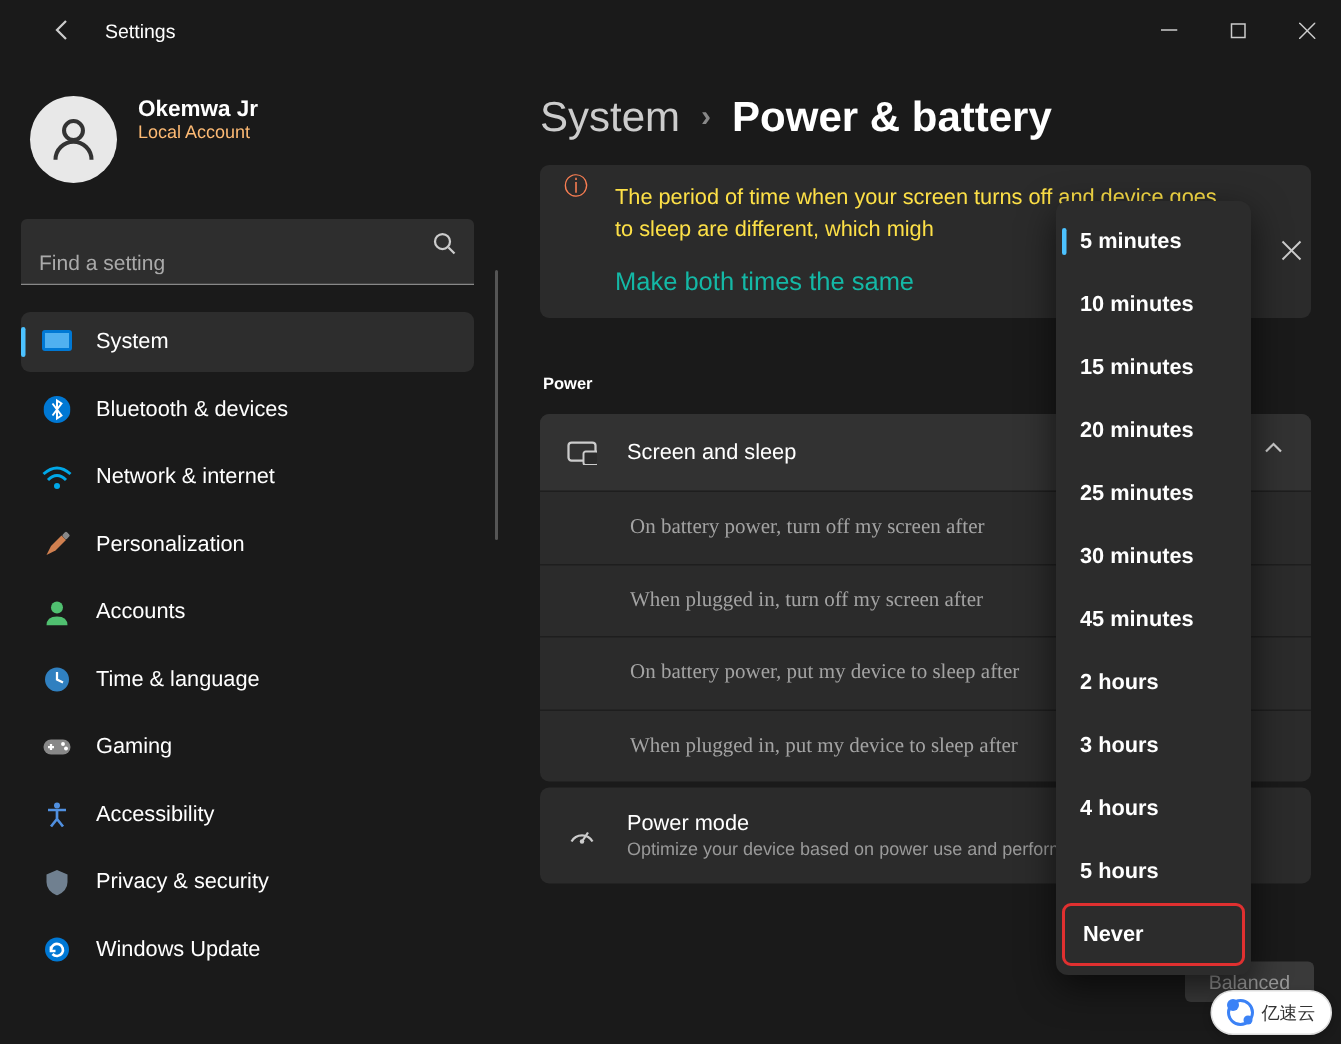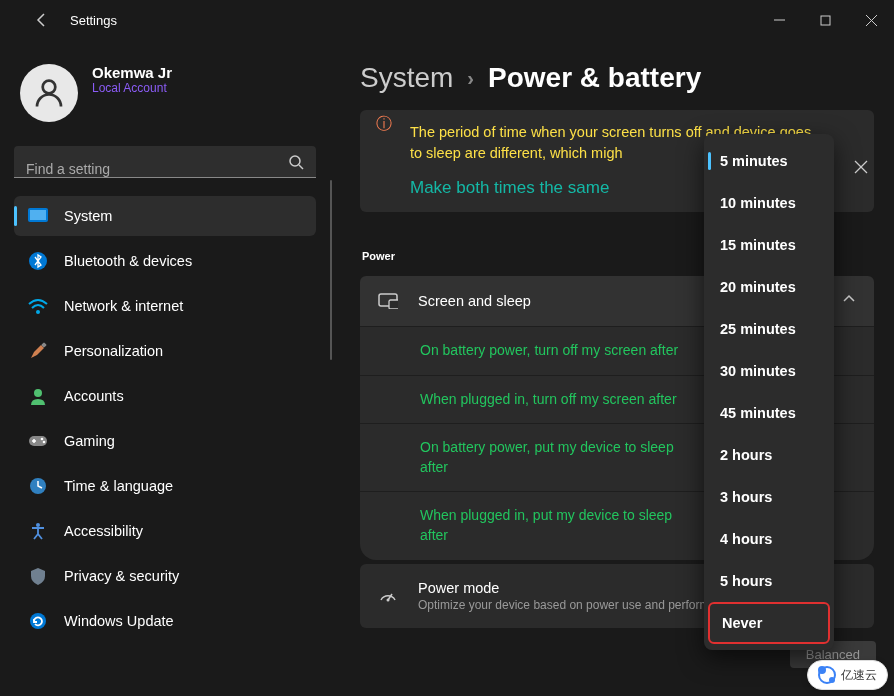--- a/index.html
+++ b/index.html
@@ -10,24 +10,24 @@
   .titlebar .title { margin-left: 14px; font-size: 13px; font-weight: 500; }
   .winbtns { margin-left: auto; display: flex; }
   .winbtn { width: 46px; height: 32px; display: flex; align-items: center; justify-content: center; color: #ccc; }
   
   .body { display: flex; height: calc(100% - 40px); }
   .sidebar { width: 330px; padding: 14px 14px 0 14px; flex-shrink: 0; }
   .user { display: flex; align-items: flex-start; margin-bottom: 24px; margin-top: 10px;}
   .avatar { width: 58px; height: 58px; border-radius: 50%; background: #e8e8e8; display: flex; align-items: center; justify-content: center; margin-right: 14px; margin-left: 6px;}
   .avatar svg { fill: #333; }
   .username { font-size: 15px; font-weight: 600; }
-  .acct { font-size: 12px; color: #8b5cf6; }
+  .acct { font-size: 12px; color: #fdba74; }
   
   .search { position: relative; margin-bottom: 18px; }
-  .search input { width: 100%; height: 32px; background: #2e2e2e; border: none; border-bottom: 1px solid #888; border-radius: 4px 4px 0 0; padding: 14px 40px 0 12px; color: #fff; font-size: 14px; outline: none; }
+  .search input { width: 100%; height: 44px; background: #2e2e2e; border: none; border-bottom: 1px solid #888; border-radius: 4px 4px 0 0; padding: 14px 40px 0 12px; color: #fff; font-size: 14px; outline: none; }
   .search input::placeholder { color: #aaa; }
   .search .sicon { position: absolute; right: 12px; top: 8px; color: #ccc; }
   
   .nav { list-style: none; }
   .nav li { height: 40px; display: flex; align-items: center; padding: 0 12px; border-radius: 6px; cursor: pointer; font-size: 14.5px; position: relative; margin-bottom: 5px; }
   .nav li.active { background: #2d2d2d; }
   .nav li.active::before { content: ""; position: absolute; left: 0; top: 10px; bottom: 10px; width: 3px; background: #4cc2ff; border-radius: 3px; }
   .nav .nicon { width: 24px; height: 24px; margin-right: 14px; display: flex; align-items: center; justify-content: center; flex-shrink:0; }
   
   .main { flex: 1; padding: 22px 20px 0 30px; position: relative; overflow: hidden; }
@@ -37,28 +37,28 @@
   .crumbs .chev { font-size: 20px; color: #888; }
   
   .banner { background: #2b2b2b; border-radius: 6px; padding: 12px 50px 14px 50px; position: relative; margin-bottom: 38px;}
   .banner .bicon { position: absolute; left: 16px; top: 4px; color: #f97e52; font-size: 16px; }
   .banner .btxt { font-size: 14.5px; color: #fde047; line-height: 1.45; }
   .banner .blink { color: #14b8a6; font-size: 17px; margin-top: 14px; display: inline-block; cursor: pointer; }
   .banner .bclose { position: absolute; right: -4px; top: 40px; color: #ccc; cursor: pointer; padding: 10px;}
   
   .sect { font-size: 11px; font-weight: 600; margin: 0 0 14px 2px; }
   
-  .card { background: #2b2b2b; border-radius: 16px; margin-bottom: 4px; }
+  .card { background: #2b2b2b; border-radius: 6px; margin-bottom: 4px; }
   .row { display: flex; align-items: center; padding: 16px 18px; }
   .row.head { background: #323232; border-radius: 6px 6px 0 0; }
   .ricon { width: 20px; margin-right: 20px; color: #ccc; display: flex; align-items: center; justify-content: center; }
   .rlabel { font-size: 14.5px; flex: 1; }
   .rsub { font-size: 12px; color: #999; margin-top: 2px; }
   .row.sub { padding-left: 60px; border-top: 1px solid #1e1e1e; padding-top: 14px; padding-bottom: 14px;}
-  .row.sub .rlabel { font-size: 14px; max-width: 260px; line-height: 1.4; color: #22c55e; }
+  .row.sub .rlabel { font-size: 14px; max-width: 260px; line-height: 1.4; color: #a3a3a3; font-family: Liberation Serif, serif; }
   .chevup { color: #ccc; }
   
   .card2 { background: #2b2b2b; border-radius: 6px; margin-top: 4px;}
   
   
   .dropdown { position: absolute; top: 94px; right: 60px; width: 130px; background: #2c2c2c; border-radius: 8px; box-shadow: 0 8px 24px rgba(0,0,0,0.6); padding: 6px 4px; z-index: 50; }
   .dropdown .opt { height: 42px; display: flex; align-items: center; padding: 0 12px; font-size: 14.5px; border-radius: 4px; cursor: pointer; position: relative; font-weight: bold; }
   .dropdown .opt.sel::before { content: ""; position: absolute; left: 0; top: 12px; bottom: 12px; width: 3px; background: #4cc2ff; border-radius: 3px; }
   .dropdown .opt.hi { border: 2.5px solid #e03030; border-radius: 6px; }
   
@@ -165,37 +165,37 @@
           <span class="nicon">
             <svg width="18" height="18" viewBox="0 0 18 18">
               <circle cx="9" cy="6" r="4" fill="#50c070"></circle>
               <path d="M2 18 Q2 12 9 12 Q16 12 16 18 Z" fill="#50c070"></path>
             </svg>
           </span>
           <span>Accounts</span>
         </li>
         <li>
           <span class="nicon">
+            <svg width="18" height="18" viewBox="0 0 18 18">
+              <circle cx="9" cy="9" r="8" fill="#3080c0"></circle>
+              <path d="M9 4 L9 9 L13 11" stroke="#fff" stroke-width="1.5" fill="none"></path>
+            </svg>
+          </span>
+          <span>Time &amp; language</span>
+        </li>
+        <li>
+          <span class="nicon">
             <svg width="20" height="14" viewBox="0 0 20 14">
               <rect x="1" y="2" width="18" height="10" rx="5" fill="#888"></rect>
               <circle cx="14" cy="5" r="1.3" fill="#fff"></circle>
               <circle cx="16" cy="8" r="1.3" fill="#fff"></circle>
               <path d="M4 7h4M6 5v4" stroke="#fff" stroke-width="1.5"></path>
             </svg>
           </span>
           <span>Gaming</span>
-        </li>
-        <li>
-          <span class="nicon">
-            <svg width="18" height="18" viewBox="0 0 18 18">
-              <circle cx="9" cy="9" r="8" fill="#3080c0"></circle>
-              <path d="M9 4 L9 9 L13 11" stroke="#fff" stroke-width="1.5" fill="none"></path>
-            </svg>
-          </span>
-          <span>Time &amp; language</span>
         </li>
         <li>
           <span class="nicon">
             <svg width="18" height="18" viewBox="0 0 18 18">
               <circle cx="9" cy="3" r="2" fill="#5090e0"></circle>
               <path d="M3 6 L15 6 M9 6 L9 12 M9 12 L5 17 M9 12 L13 17" stroke="#5090e0" stroke-width="1.8" fill="none"></path>
             </svg>
           </span>
           <span>Accessibility</span>
         </li>

